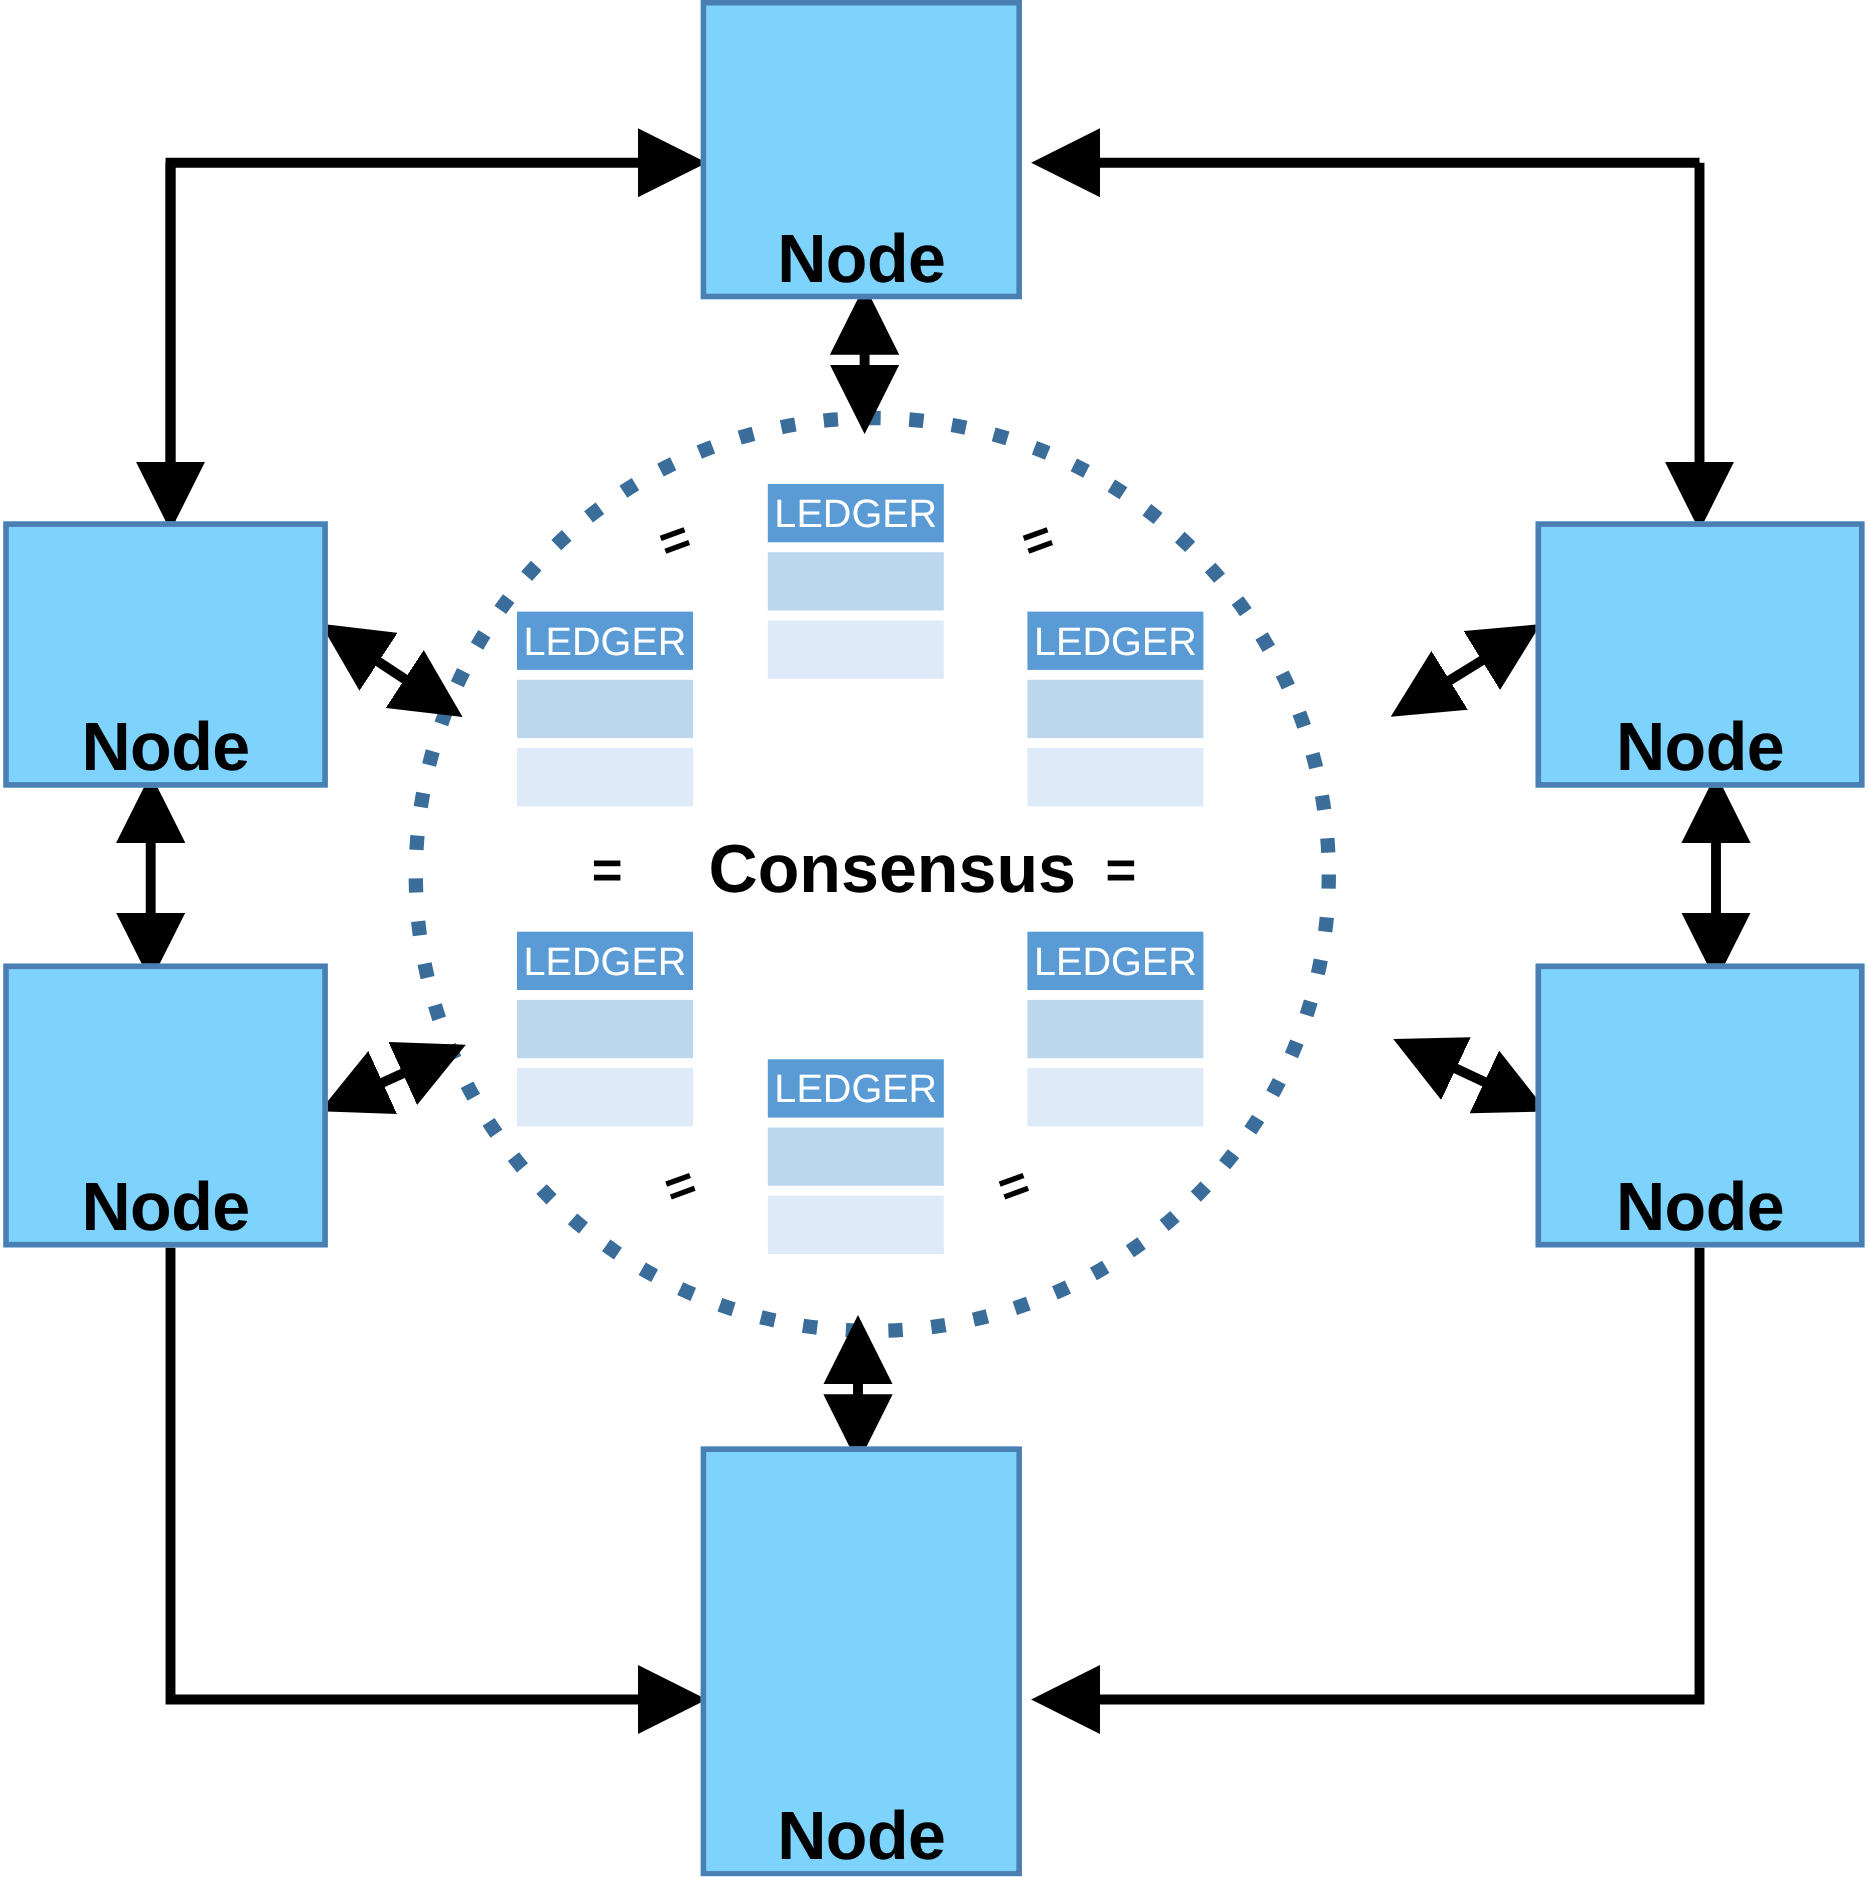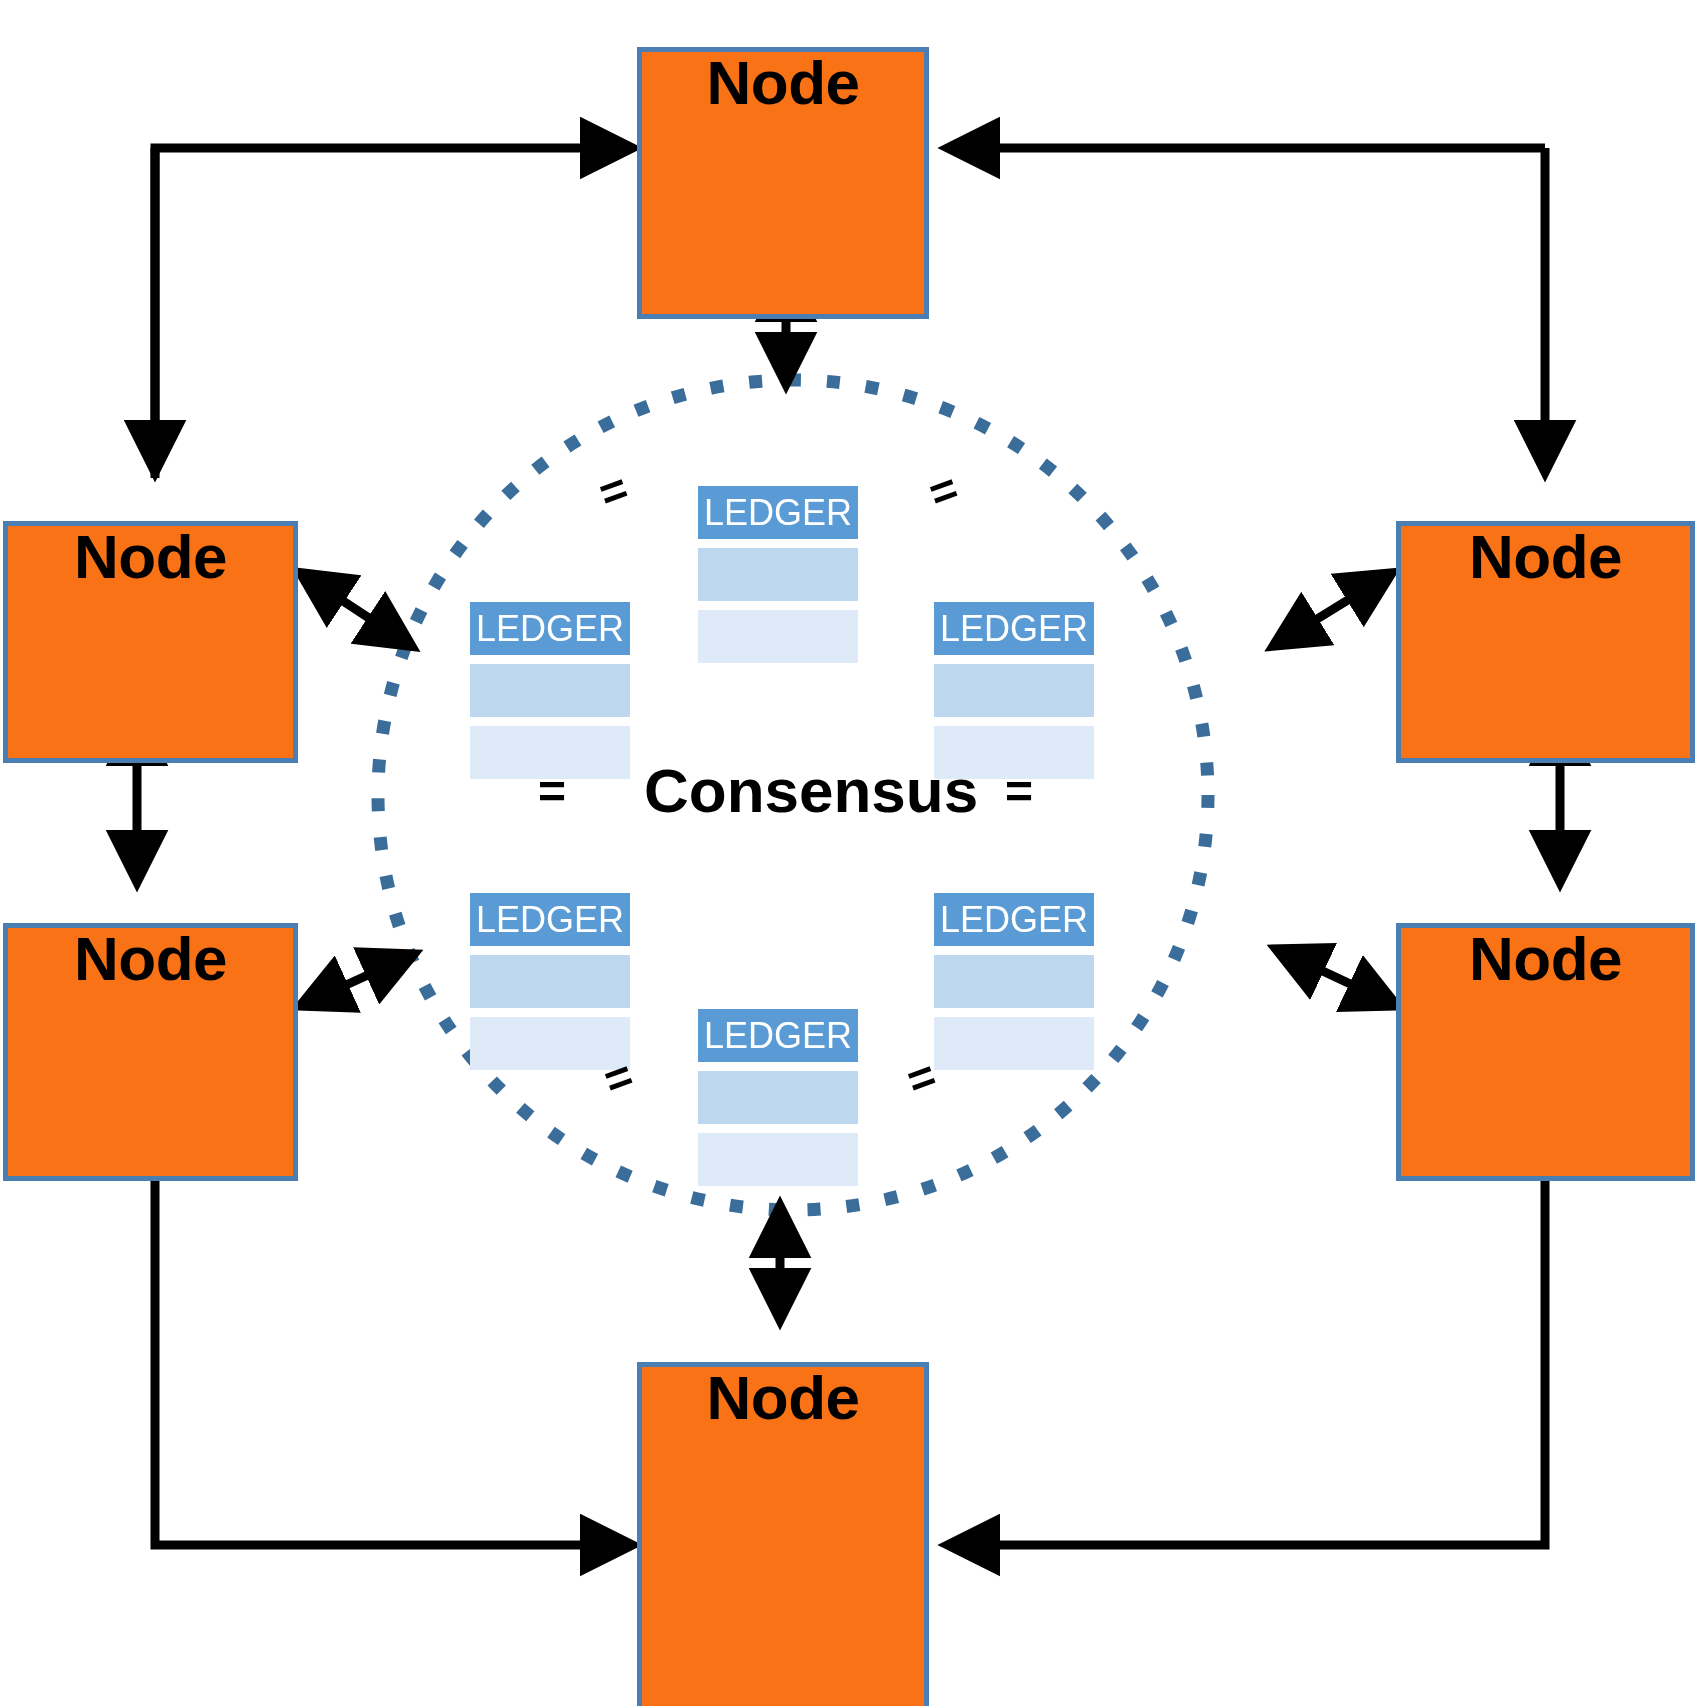--- a/index.html
+++ b/index.html
@@ -22,40 +22,38 @@
     position: absolute;
     left: 0;
     top: 0;
     width: 1698px;
     height: 1706px;
     pointer-events: none;
   }
   .node-box {
     position: absolute;
     box-sizing: border-box;
-    background: #f97316;
+    background: #7dd3fc;
     border: 5px solid #4b7eb2;
     display: flex;
-    align-items: flex-start;
+    align-items: flex-end;
     justify-content: center;
-    margin-top: 47px;
   }
   .node-label {
     font-family: "Liberation Sans", sans-serif;
     font-weight: bold;
     font-size: 62px;
     color: #000000;
     letter-spacing: -0.5px;
     line-height: 1;
   }
   
   .ledger {
     position: absolute;
     width: 160px;
-    margin-top: 46px;
   }
   .ledger-head {
     height: 53px;
     background: #5b9bd5;
     display: flex;
     align-items: center;
     justify-content: center;
   }
   .ledger-head span {
     font-family: "Liberation Sans", sans-serif;

